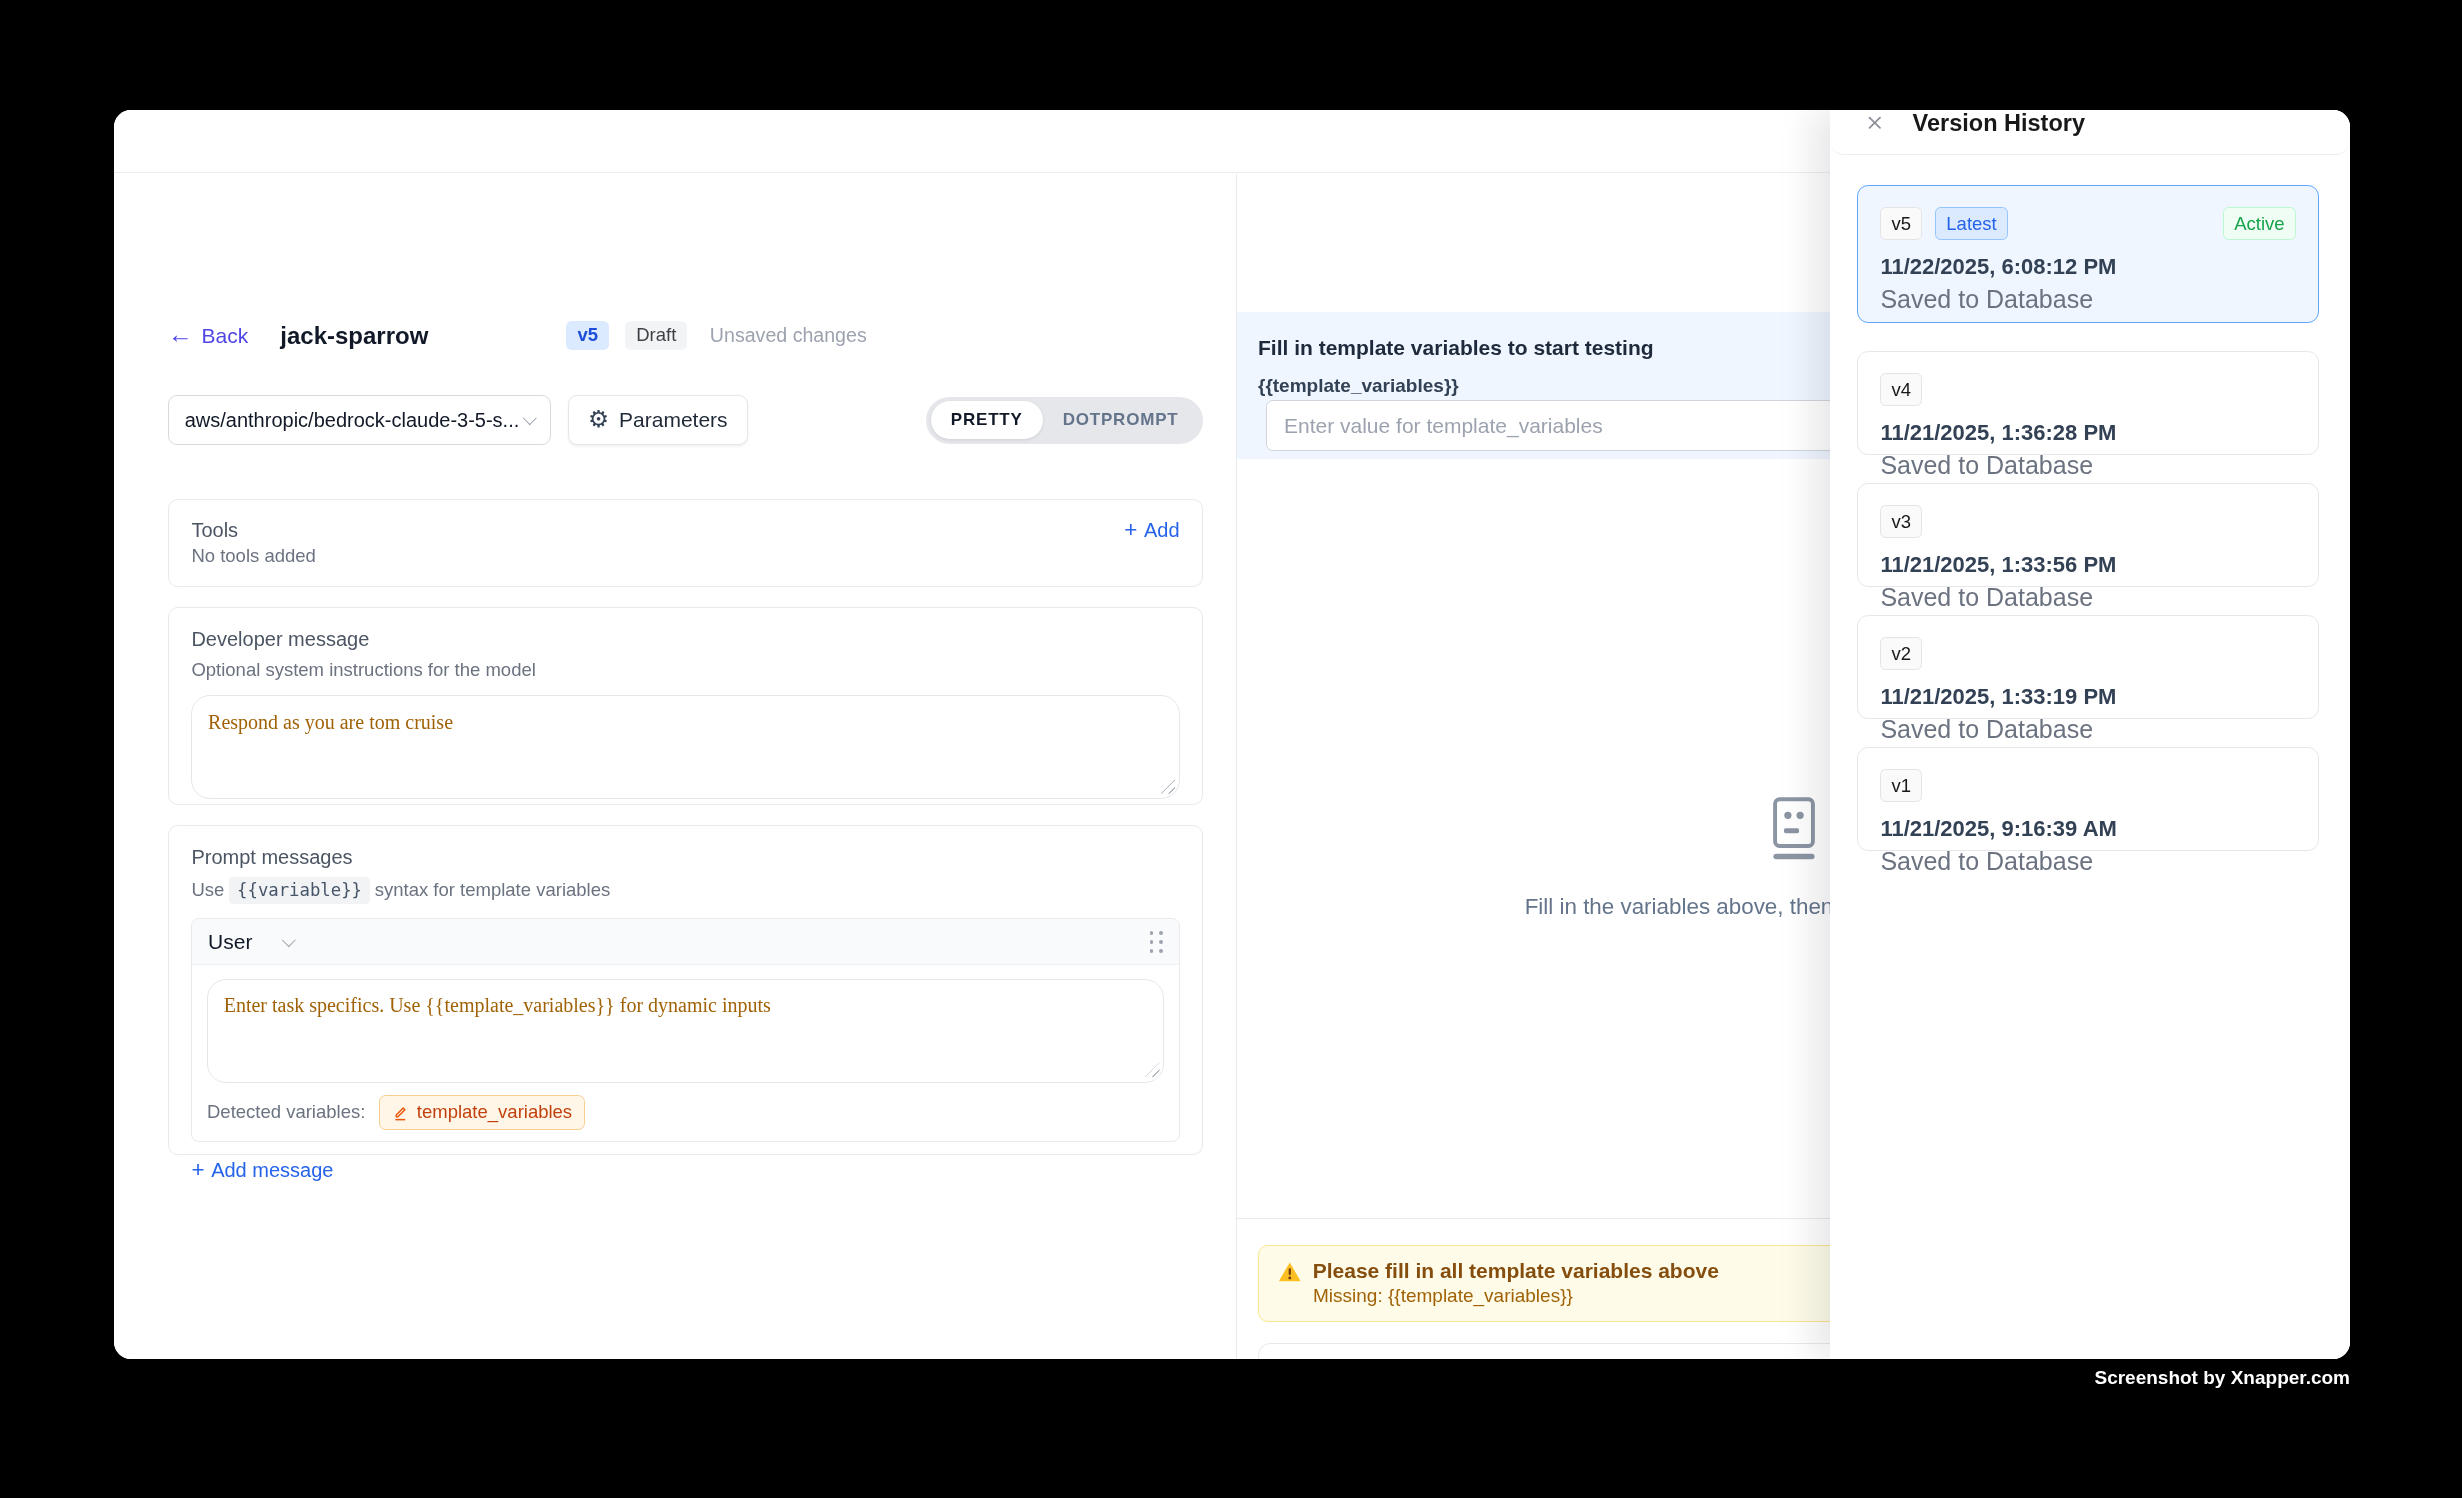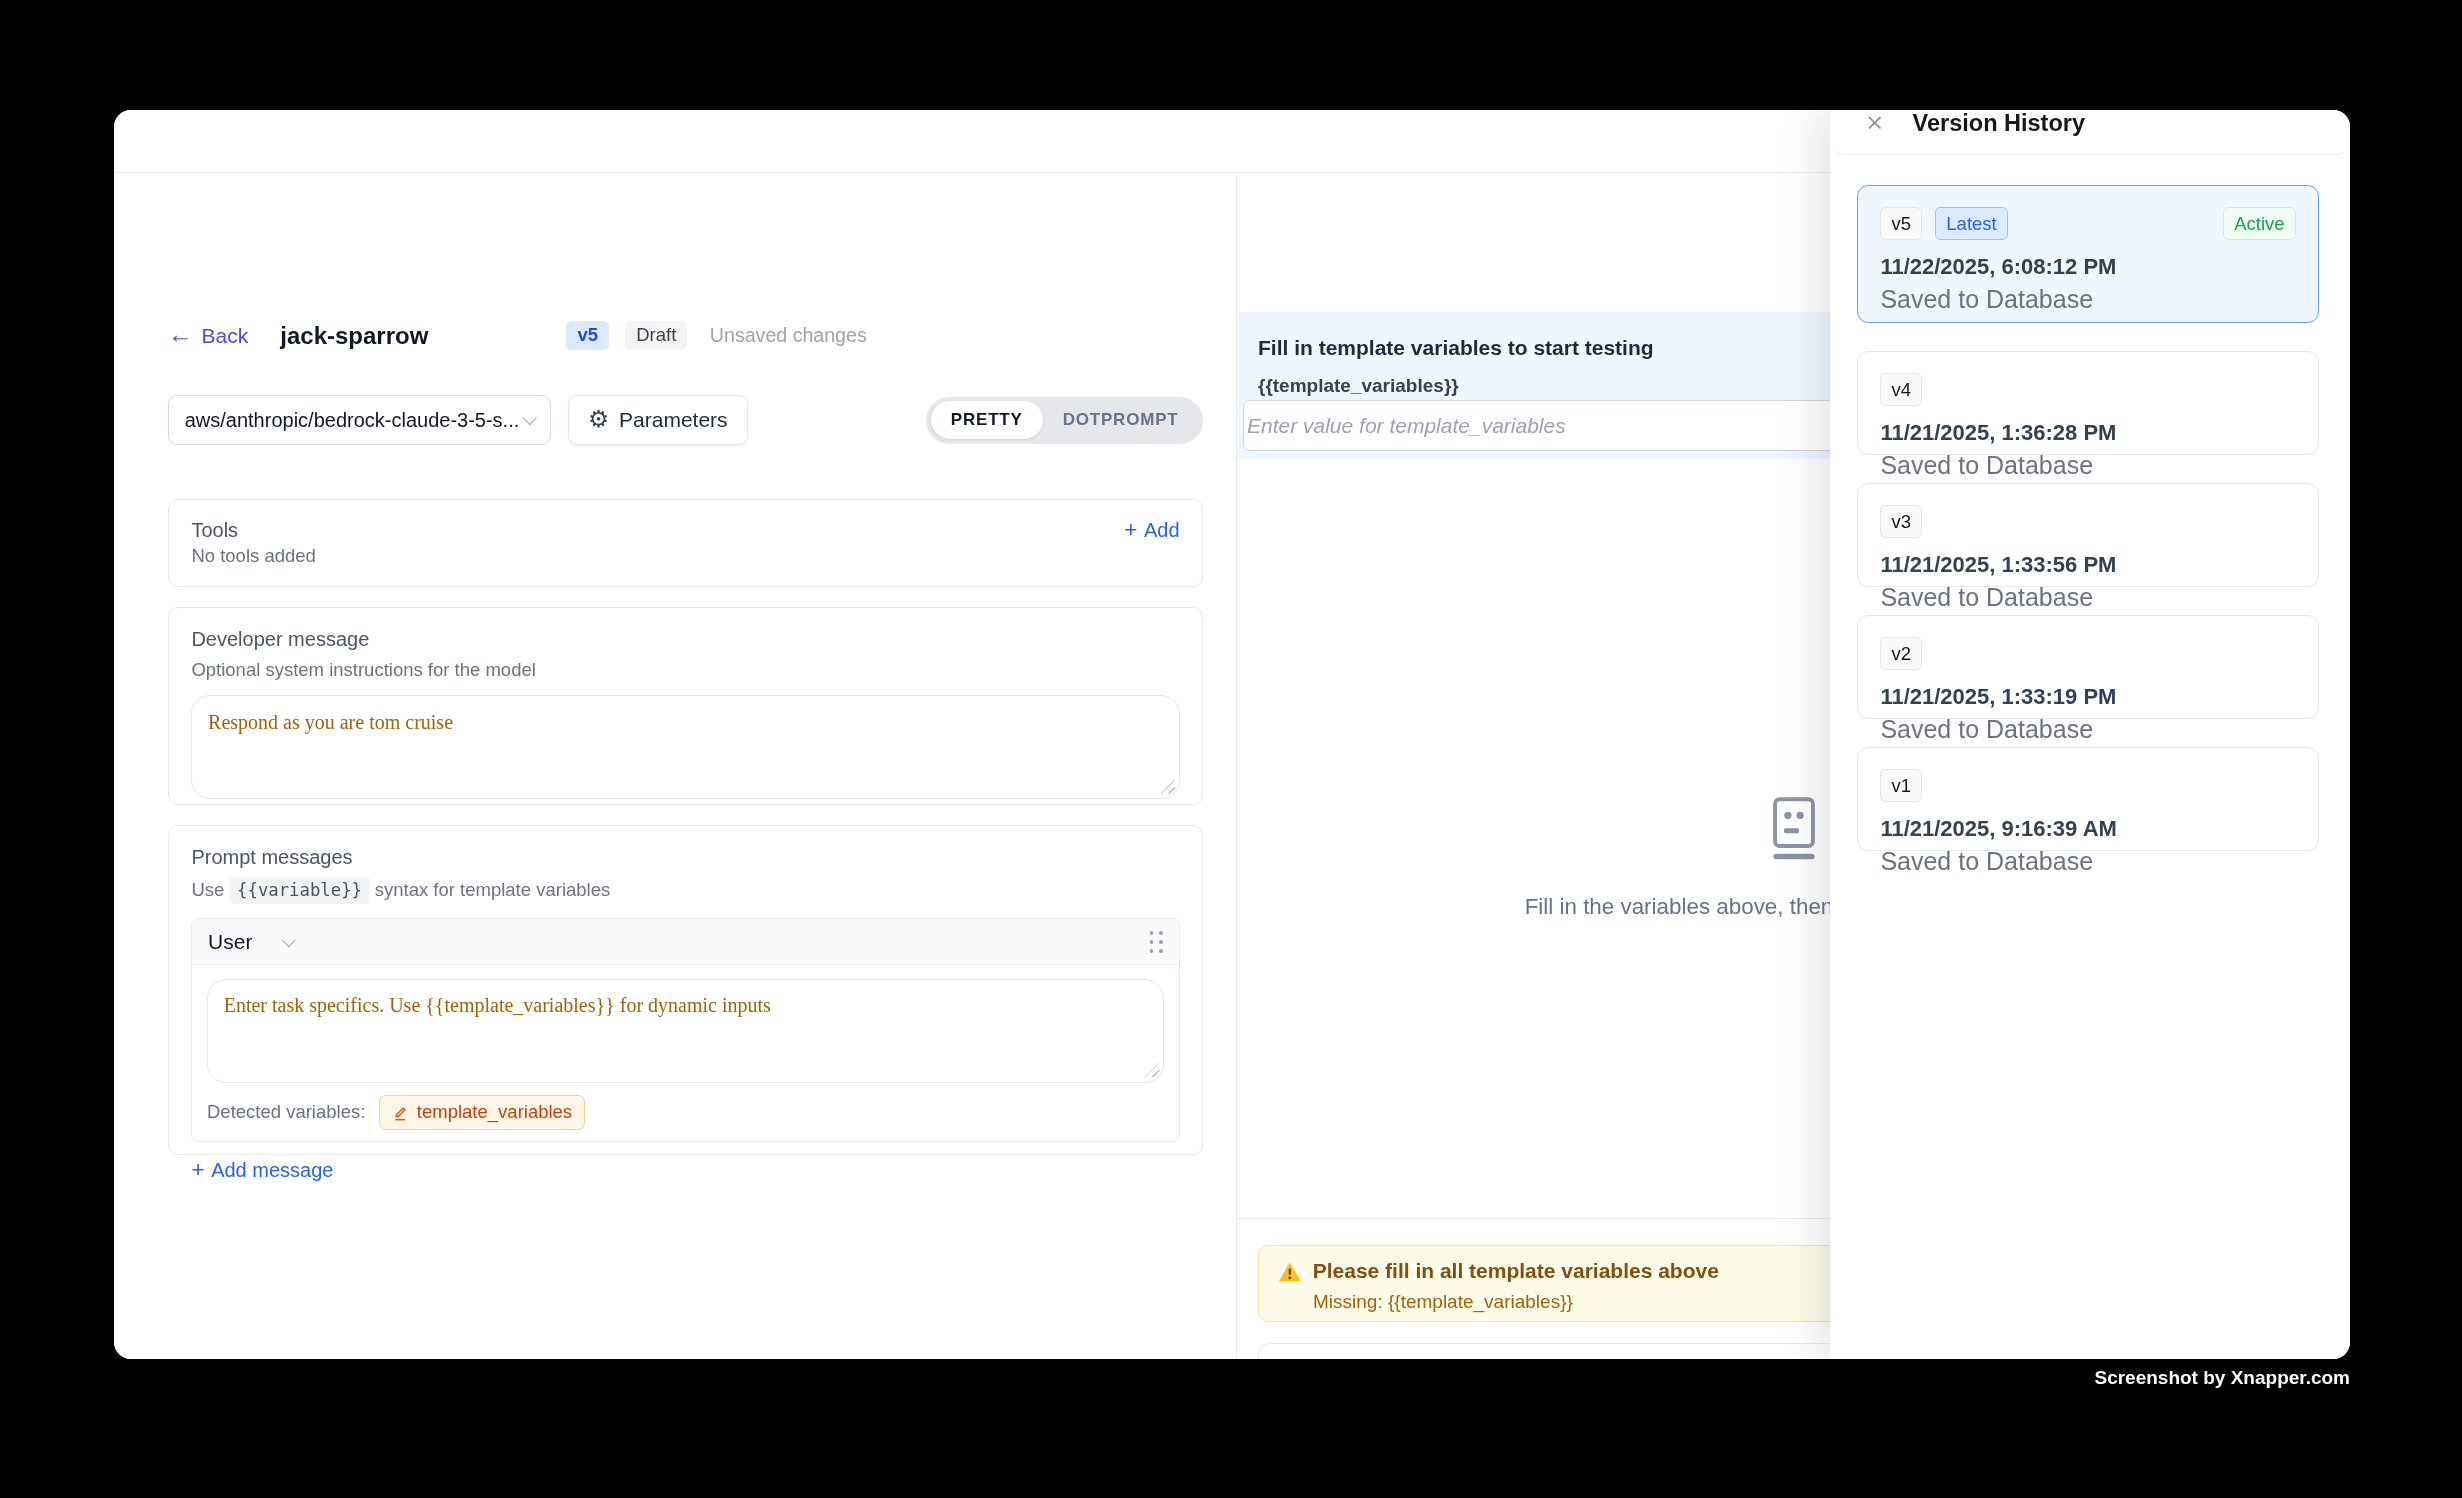--- a/index.html
+++ b/index.html
@@ -70,35 +70,35 @@
   .var-chip { display:flex; align-items:center; gap:7.8px; background:#fff6e8; border:1.1px solid #f7ce8e; border-radius:6.7px;
               padding:5.6px 12.3px; cursor:pointer; }
   .var-chip span { font-size:18.5px; color:#c2410c; font-weight:500; }
   .add-msg-row { margin-top:17px; }
 
   
   .testing { position:absolute; left:1122px; top:64px; right:0; bottom:0; border-left:1.1px solid #e7e9ed; background:#fff; }
   .fill-section { position:absolute; left:0; top:138px; width:100%; height:147px; background:#eff6ff; }
   .fill-title { position:absolute; left:21px; top:23.5px; font-size:21px; font-weight:700; color:#1e293b; }
   .fill-var-label { position:absolute; left:21px; top:63px; font-size:19px; font-weight:600; color:#334155; }
-  .fill-input { position:absolute; left:6px; top:88px; width:calc(100% - 39px); height:51px; border:1.1px solid #d1d5db;
-                border-radius:6.7px; padding:0 3px; font-size:21px; color:#111827; background:#fff; outline:none;
-                font-family:"Liberation Sans", sans-serif;font-style:italic; }
+  .fill-input { position:absolute; left:29px; top:88px; width:calc(100% - 39px); height:51px; border:1.1px solid #d1d5db;
+                border-radius:6.7px; padding:0 17px; font-size:21px; color:#111827; background:#fff; outline:none;
+                font-family:"Liberation Sans", sans-serif; }
   .fill-input::placeholder { color:#9ca3af; }
 
   .empty-state { position:absolute; left:0; top:623px; width:100%; text-align:center; color:#64748b; }
   .empty-state svg { display:inline-block; }
   .empty-text { margin-top:31px; font-size:22.4px; color:#64748b; }
 
   .bottom-divider { position:absolute; left:0; top:1044px; width:100%; border-top:1.1px solid #e7e9ed; }
   .warning { position:absolute; left:21px; top:1071px; width:calc(100% - 39px); height:77px; background:#fefce8;
              border:1.1px solid #fbe58f; border-radius:10px; padding:13.4px 19px; }
   .warning-head { display:flex; align-items:center; gap:11.2px; }
   .warning-title { font-size:21px; font-weight:600; color:#854d0e; }
-  .warning-missing { margin-top:8px; margin-left:35px; font-size:19px; color:#a16207; }
+  .warning-missing { margin-top:2px; margin-left:35px; font-size:19px; color:#a16207; }
   .chat-stub { position:absolute; left:21px; top:1169px; width:calc(100% - 39px); height:62px; border:1.1px solid #e6e8ec;
                border-radius:12.3px; background:#fff; }
 
   
   .vh-panel { position:absolute; top:0; right:0; width:520px; height:100%; background:#fff; z-index:30;
               box-shadow:-17px 0 34px rgba(15,23,42,0.10); }
   .vh-head { height:45px; border-bottom:1.1px solid #ebedf0; display:flex; padding-left:32px;border-radius:14px; }
   .vh-close { width:24.6px; height:24.6px; display:flex; align-items:center; justify-content:center; cursor:pointer; }
   .vh-title { margin-left:26px; font-size:23.5px; font-weight:700; color:#18181b; }
   .vh-list { padding:30px 31px 0 27px; }

